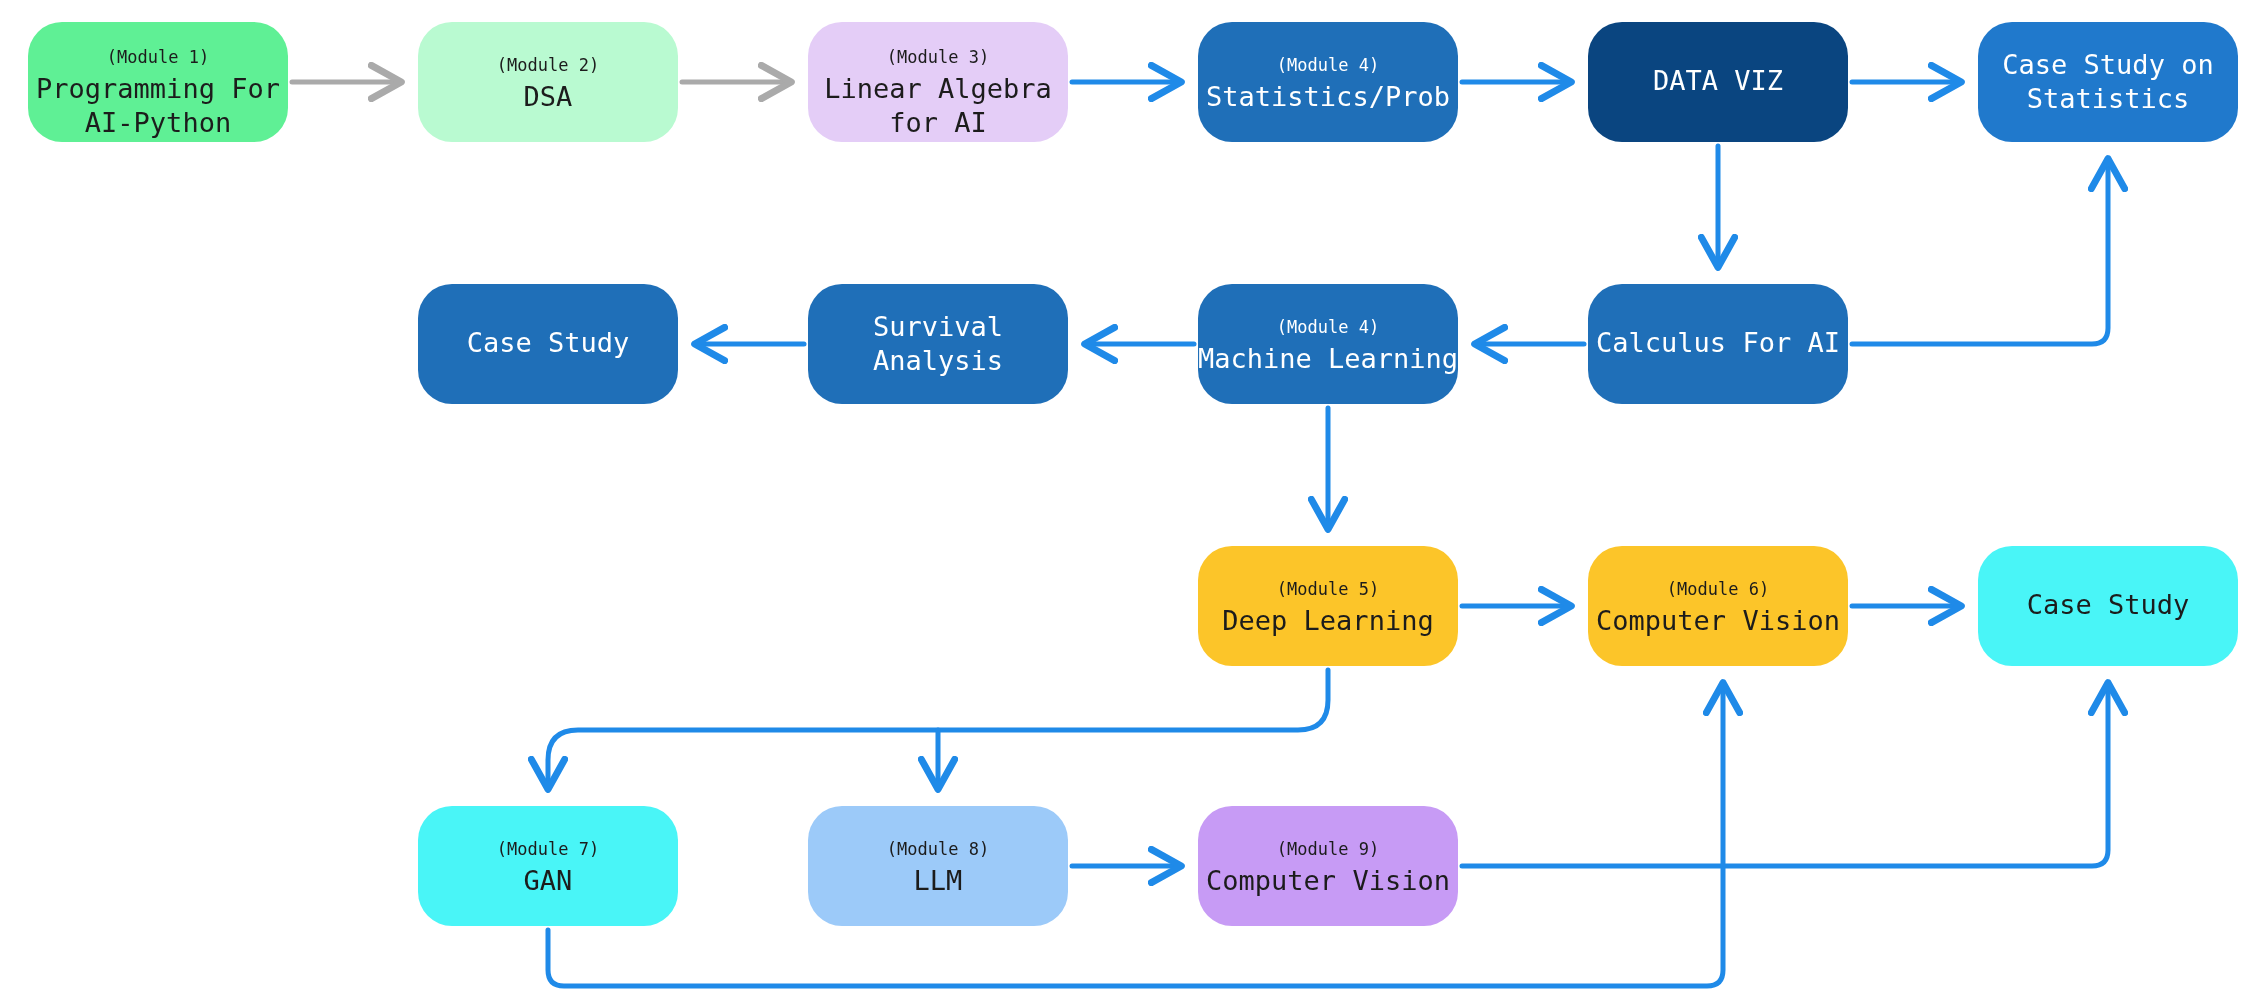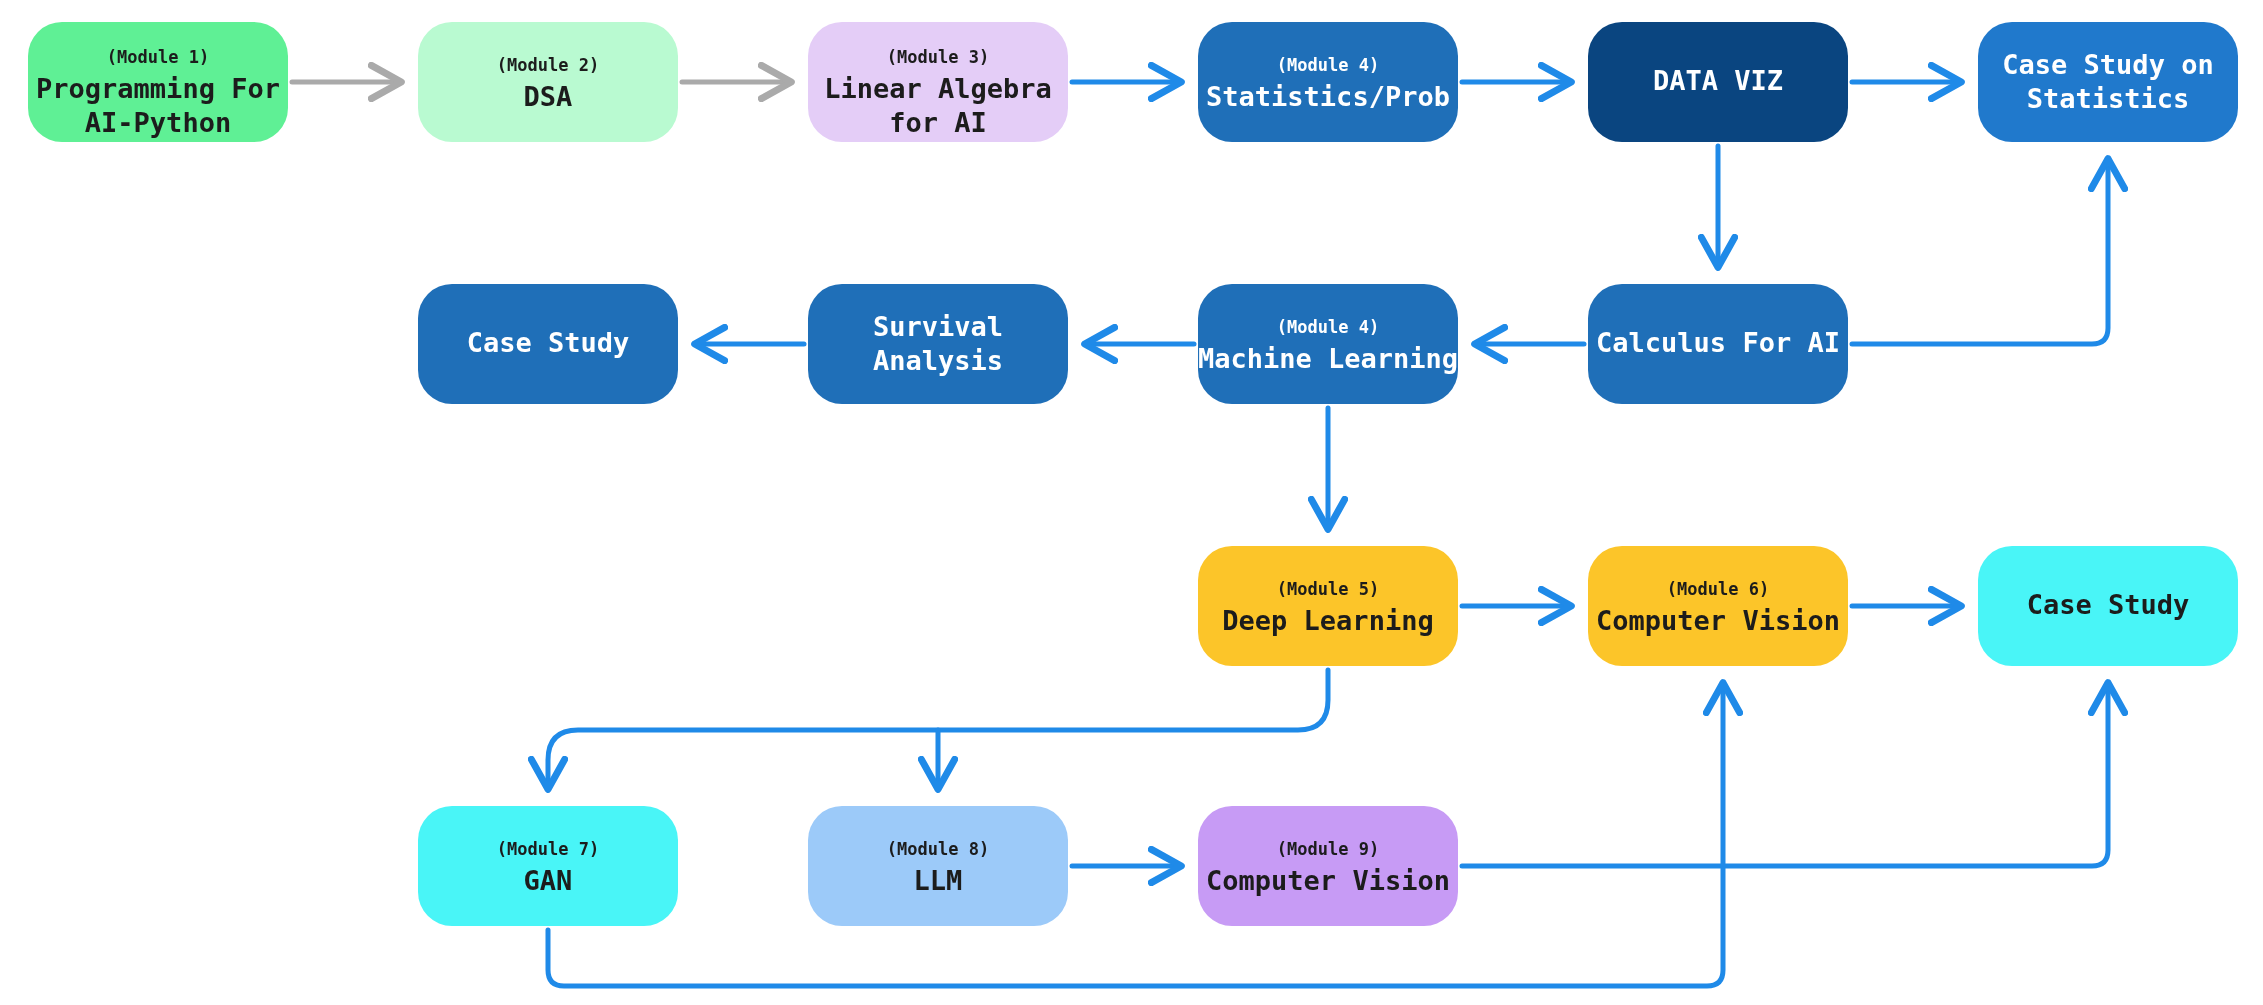--- a/index.html
+++ b/index.html
@@ -10,21 +10,20 @@
   body {
     width: 2263px;
     height: 1005px;
     font-family: "DejaVu Sans Mono", "Liberation Mono", monospace;
     overflow: hidden;
   }
   #flow-root {
     position: relative;
     width: 1828px;
     height: 1005px;
-    font-weight: bold;
   }
   svg#flow-svg {
     position: absolute;
     top: 0;
     left: 0;
     width: 2263px;
     height: 1005px;
   }
   .node-rect {
     stroke: none;

